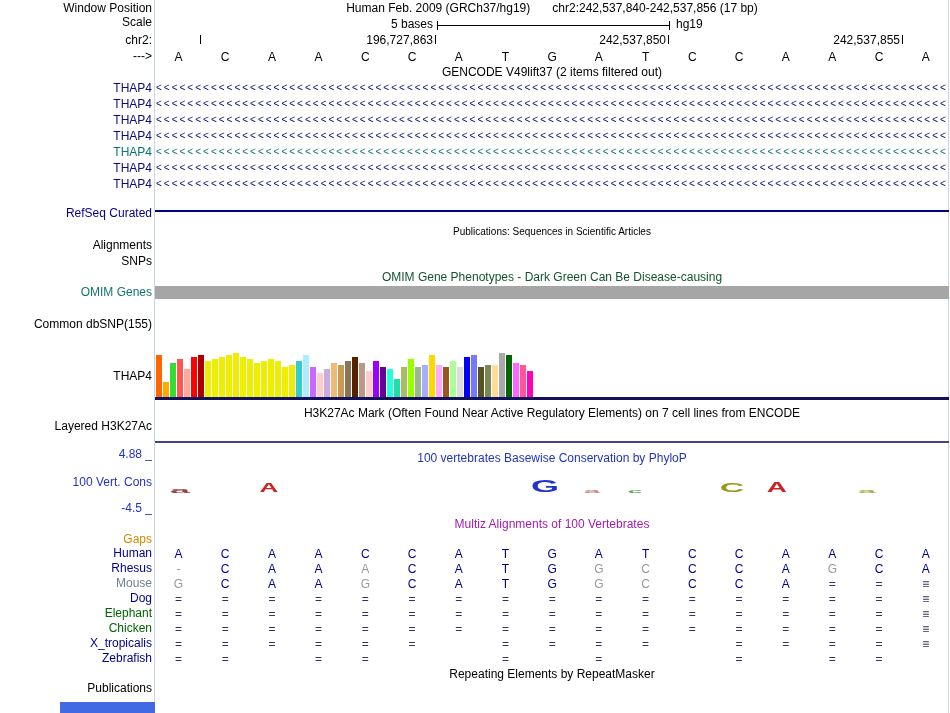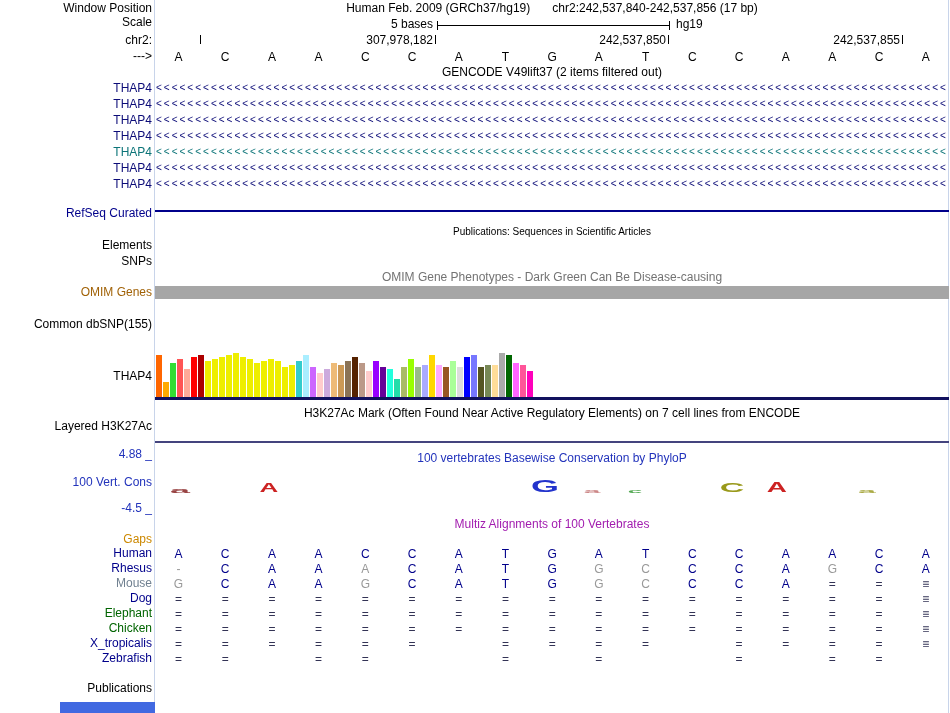--- a/index.html
+++ b/index.html
@@ -31,58 +31,59 @@
 
   <div class="glabel" style="top:16px">Scale</div>
   <div class="num" style="left:334px;top:18px">5 bases</div>
   <div class="abs" style="left:437px;top:25px;width:233px;height:1px;background:#000"></div>
   <div class="tick" style="left:437px;top:21px"></div>
   <div class="tick" style="left:669px;top:21px"></div>
   <div class="abs" style="left:676px;top:18px">hg19</div>
 
   <div class="glabel" style="top:34px">chr2:</div>
   <div class="tick" style="left:200px;top:35px"></div>
-  <div class="num" style="left:334px;top:34px">307,978,182</div>
+  <div class="num" style="left:334px;top:34px">196,727,863</div>
   <div class="tick" style="left:435px;top:35px"></div>
   <div class="num" style="left:567px;top:34px">242,537,850</div>
   <div class="tick" style="left:668px;top:35px"></div>
   <div class="num" style="left:801px;top:34px">242,537,855</div>
   <div class="tick" style="left:902px;top:35px"></div>
 
   <div class="glabel" style="top:50px">---&gt;</div>
 
   <div class="ctitle" style="top:66px">GENCODE V49lift37 (2 items filtered out)</div>
 
   <div class="glabel" style="top: 207px; color: rgb(0, 0, 139);">RefSeq Curated</div>
   <div class="hline" style="top: 210px; height: 2px; background: rgb(0, 0, 139);"></div>
 
   <div class="ctitle small" style="top:225px">Publications: Sequences in Scientific Articles</div>
-  <div class="glabel" style="top:239px">Elements</div>
+  <div class="glabel" style="top:239px">Alignments</div>
   <div class="glabel" style="top:255px">SNPs</div>
 
-  <div class="ctitle" style="top: 271px; color: #737373;">OMIM Gene Phenotypes - Dark Green Can Be Disease-causing</div>
-  <div class="glabel" style="top: 286px; color: #a16207; padding-left: 32px;">OMIM Genes</div>
+  <div class="ctitle" style="top: 271px; color: #14532d;">OMIM Gene Phenotypes - Dark Green Can Be Disease-causing</div>
+  <div class="glabel" style="top: 286px; color: #0f766e; padding-left: 32px;">OMIM Genes</div>
   <div class="hline" style="top: 286px; height: 13px; background: rgb(166, 166, 166);"></div>
 
   <div class="glabel" style="top:318px">Common dbSNP(155)</div>
 
   <div class="glabel" style="top:370px">THAP4</div>
   <div class="hline" style="top: 397px; height: 3px; background: rgb(17, 17, 94);"></div>
 
   <div class="ctitle" style="top:407px">H3K27Ac Mark (Often Found Near Active Regulatory Elements) on 7 cell lines from ENCODE</div>
   <div class="glabel" style="top:420px">Layered H3K27Ac</div>
   <div class="hline" style="top: 441px; height: 2px; background: rgb(68, 68, 126);"></div>
 
   <div class="glabel" style="top: 448px; color: rgb(34, 51, 187);">4.88 _</div>
   <div class="ctitle" style="top: 452px; color: rgb(34, 51, 187);">100 vertebrates Basewise Conservation by PhyloP</div>
   <div class="glabel" style="top: 476px; color: rgb(34, 51, 187);">100 Vert. Cons</div>
   <div class="glabel" style="top: 502px; color: rgb(34, 51, 187);">-4.5 _</div>
 
   <div class="ctitle" style="top: 518px; color: #a21caf;">Multiz Alignments of 100 Vertebrates</div>
 
+  <div class="ctitle" style="top:668px">Repeating Elements by RepeatMasker</div>
   <div class="glabel" style="top:682px">Publications</div>
 
   <div class="abs" style="left: 60px; top: 702px; width: 95px; height: 11px; background: rgb(65, 105, 225);"></div>
 <div class="cell" style="left: 155px; top: 50px;">A</div>
     <div class="cell" style="left: 201.706px; top: 50px;">C</div>
     <div class="cell" style="left: 248.412px; top: 50px;">A</div>
     <div class="cell" style="left: 295.118px; top: 50px;">A</div>
     <div class="cell" style="left: 341.824px; top: 50px;">C</div>
     <div class="cell" style="left: 388.529px; top: 50px;">C</div>
     <div class="cell" style="left: 435.235px; top: 50px;">A</div>

